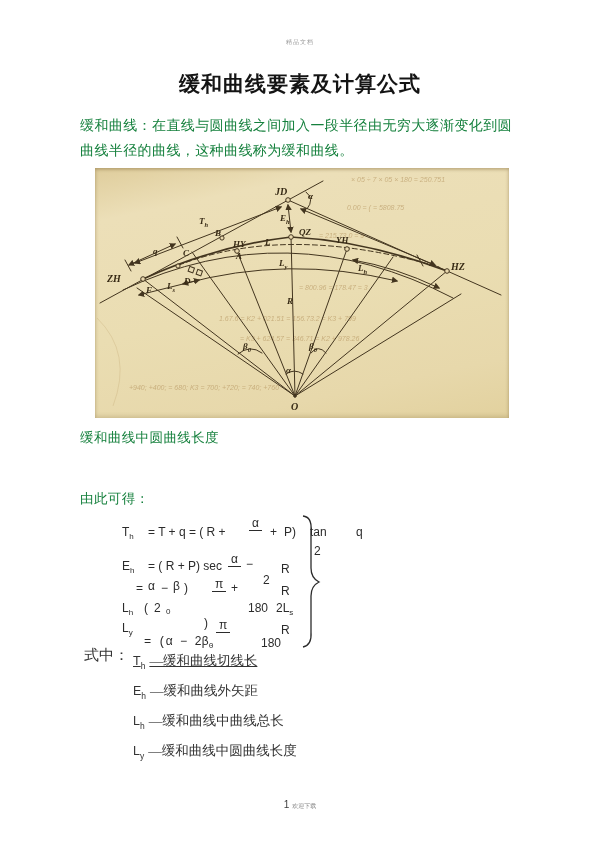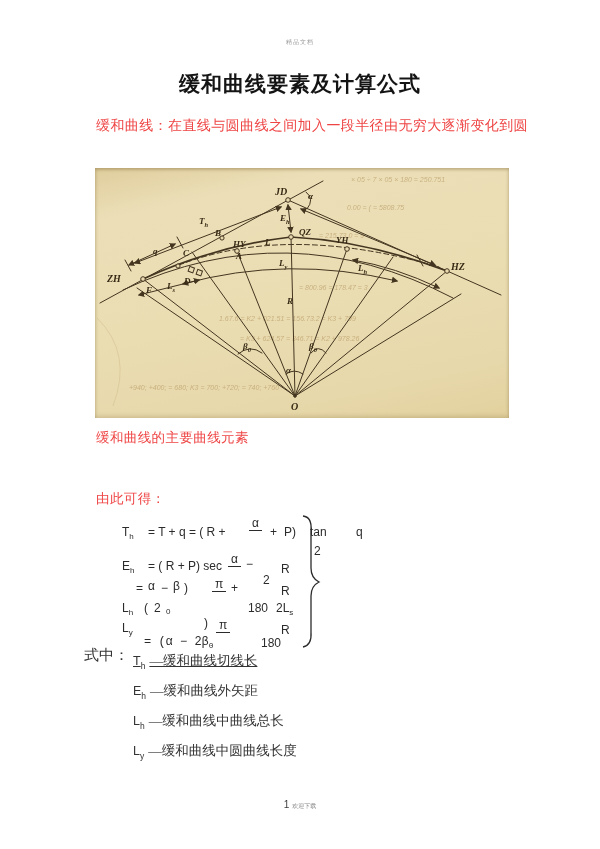--- a/index.html
+++ b/index.html
@@ -5,21 +5,21 @@
   html,body{margin:0;padding:0;background:#ffffff;}
   #page{position:relative;width:600px;height:849px;background:#fff;overflow:hidden;
         font-family:"Liberation Serif",serif;color:#2e2e2e;}
   .abs{position:absolute;}
   
   #header-note{top:38px;left:0;right:0;text-align:center;font-size:6px;color:#9a9a9a;letter-spacing:1px;}
   #footer{top:799px;left:0;right:0;text-align:center;color:#8b8b8b;font-size:6px;}
   #footer .pnum{font-size:10px;color:#3c3c3c;margin-right:3px;font-family:"Liberation Sans",sans-serif;}
   
   #doc-title{top:70px;left:0;right:0;text-align:center;font-size:21px;font-weight:bold;color:#141414;letter-spacing:1px;}
-  .bodyline{left:96px;width:440px;font-size:14px;color:#ef4444;letter-spacing:0.4px;white-space:pre-wrap;}
+  .bodyline{left:80px;width:440px;font-size:14px;color:#15803d;letter-spacing:0.4px;white-space:pre-wrap;}
   
   #scan{left:95px;top:168px;width:414px;height:250px;
         background:linear-gradient(168deg,#dfcd9c 0%,#ecdfb8 16%,#eaddb2 52%,#e7d8ab 82%,#e2d19e 100%);
         box-shadow:inset 0 2px 3px rgba(120,95,45,.35), inset 0 -2px 4px rgba(120,95,45,.22);}
   #diagram-svg{display:block;}
   .dlab{font-family:"Liberation Serif",serif;font-style:italic;font-weight:bold;font-size:9px;fill:#372a15;}
   .dlab.big{font-size:10px;}
   .dlab tspan{font-size:6.5px;}
   .bleedt{font-family:"Liberation Sans",sans-serif;font-size:7px;fill:#ae8b55;opacity:.55;font-style:italic;}
   
@@ -38,20 +38,21 @@
 </head>
 <body>
 
 <div id="page">
 
   <div class="abs" id="header-note">精品文档</div>
 
   <div class="abs" id="doc-title">缓和曲线要素及计算公式</div>
 
   <div class="abs bodyline" style="top:117px;">缓和曲线：在直线与圆曲线之间加入一段半径由无穷大逐渐变化到圆</div>
+  <div class="abs bodyline" style="top:142px;">曲线半径的曲线，这种曲线称为缓和曲线。</div>
 
   <div class="abs" id="scan">
     <svg id="diagram-svg" viewBox="0 0 414 250" width="414" height="250">
       <defs>
         <marker id="ah" viewBox="0 0 10 10" refX="8" refY="5" markerWidth="6.5" markerHeight="6.5" orient="auto-start-reverse">
           <path d="M0,0 L10,5 L0,10 z" fill="#43351f"></path>
         </marker>
       </defs>
       <g id="bleed-layer">
           <text x="256" y="14" class="bleedt">× 05 ÷ 7 × 05 × 180 = 250.751</text>
@@ -124,21 +125,21 @@
           <text x="51" y="125" class="dlab">F</text>
           <text x="192" y="136" class="dlab">R</text>
           <text x="148" y="181" class="dlab">β<tspan dy="2.5">0</tspan></text>
           <text x="214" y="181" class="dlab">β<tspan dy="2.5">0</tspan></text>
           <text x="191" y="205" class="dlab">α</text>
           <text x="196" y="242" class="dlab big">O</text>
         </g>
     </svg>
   </div>
 
-  <div class="abs bodyline" style="top:429px;font-size:13.5px;">缓和曲线的主要曲线元素</div>
+  <div class="abs bodyline" style="top:429px;font-size:13.5px;">缓和曲线中圆曲线长度</div>
   <div class="abs bodyline" style="top:490px;font-size:13.5px;">由此可得：</div>
 
   <div class="abs" id="formula-block">
     <div id="formula-frags">
         <span class="frag" style="left: 2px; top: 14px;">T<sub>h</sub></span>
         <span class="frag" style="left: 28px; top: 14px;">= T + q = ( R +</span>
         <span class="frag bar" style="left: 129px; top: 5px;">α</span>
         <span class="frag" style="left: 150px; top: 14px;">+</span>
         <span class="frag" style="left: 164px; top: 14px;">P)</span>
         <span class="frag" style="left: 190px; top: 14px;">tan</span>

